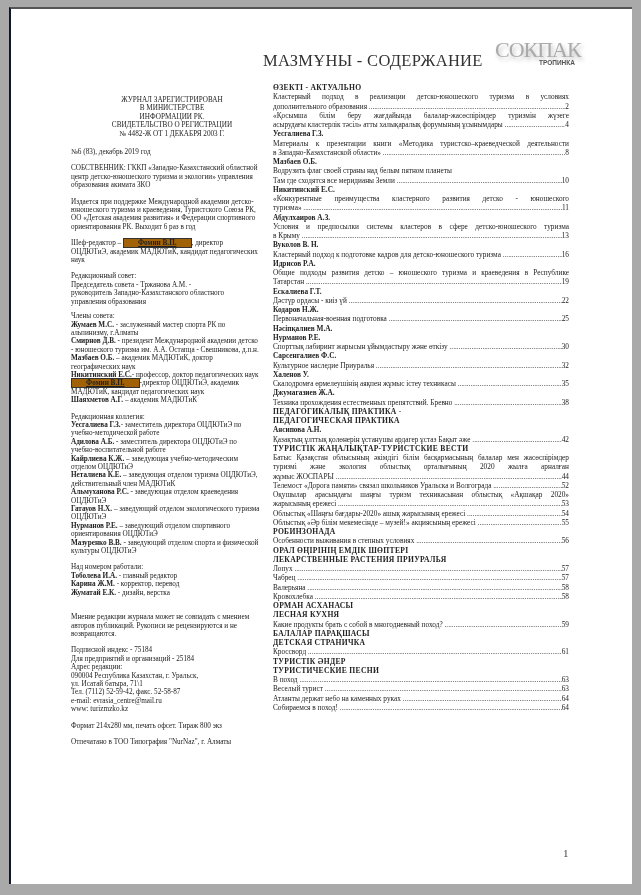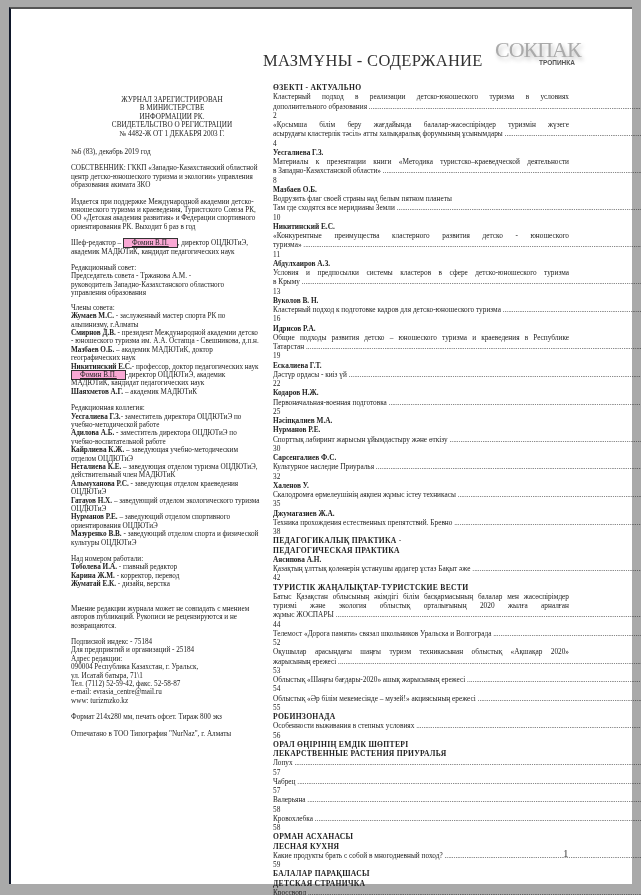--- a/index.html
+++ b/index.html
@@ -22,29 +22,29 @@
   }
   .logo .small {
     position:absolute; left:44px; top:20px; font-size:6.5px; font-weight:bold; color:#555;
     font-family:"Liberation Sans", sans-serif;
   }
   .left {
     position:absolute; left:60px; width:190px; font-size:7.2px; line-height:8.4px;
   }
   .reg { top:87px; text-align:center; width:210px; left:56px; }
   .b { font-weight:bold; }
-  .box { border:1px solid #333; padding:0 8px; background:#f9a8d4; font-weight:normal; text-decoration:underline; }
+  .box { border:1px solid #333; padding:0 14px; background:#a16207; font-weight:bold; text-decoration:underline; }
   .blk { margin:0 0 8px 0; }
   .right {
     position:absolute; left:262px; top:74px; width:296px; font-size:7.3px; line-height:9.25px;
   }
   .sec { font-weight:bold; letter-spacing:0.3px; font-size:7.6px; }
   .au { font-weight:bold; }
   .entry { text-align:justify; }
-  .row { display:flex; align-items:baseline;flex-direction:column; }
+  .row { display:flex; align-items:baseline; }
   .row .t { white-space:nowrap; overflow:hidden; flex:1; }
   .row .t::after { content:" ......................................................................................................................................................................................................................"; }
   .row .p { white-space:nowrap; }
   .pagenum { position:absolute; left:552px; top:838px; font-size:11px; color:#444; }
 </style>
 </head>
 <body>
 
 <div class="page">
 

